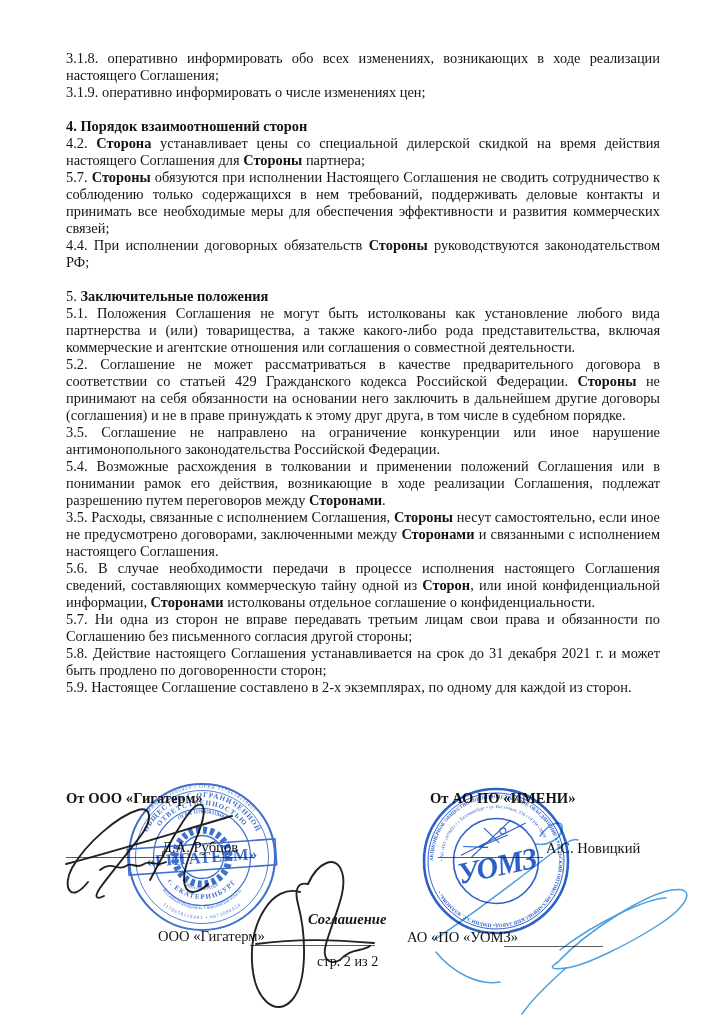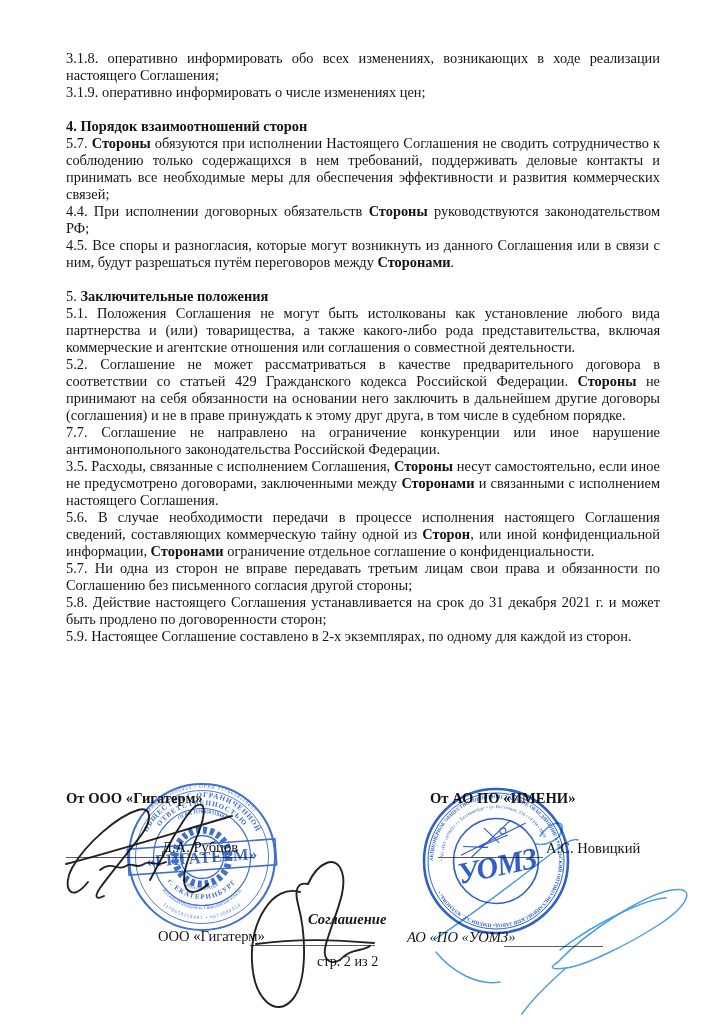--- a/index.html
+++ b/index.html
@@ -34,30 +34,31 @@
   .footer-label{position:absolute;font-size:14.2px;white-space:nowrap;}
 </style>
 </head>
 <body>
 
 <div class="doc-body">
     <div class="para"><span>3.1.8. оперативно информировать обо всех изменениях, возникающих в ходе реализации настоящего Соглашения;</span></div>
     <div class="para"><span>3.1.9. оперативно информировать о числе изменениях цен;</span></div>
     <div class="blank-line"></div>
     <div class="para"><b>4. Порядок взаимоотношений сторон</b></div>
+    <div class="para"><span>4.2. </span><b>Сторона</b><span> устанавливает цены со специальной дилерской скидкой на время действия настоящего Соглашения для </span><b>Стороны</b><span> партнера;</span></div>
     <div class="para"><span>5.7. </span><b>Стороны</b><span> обязуются при исполнении Настоящего Соглашения не сводить сотрудничество к соблюдению только содержащихся в нем требований, поддерживать деловые контакты и принимать все необходимые меры для обеспечения эффективности и развития коммерческих связей;</span></div>
     <div class="para"><span>4.4. При исполнении договорных обязательств </span><b>Стороны</b><span> руководствуются законодательством РФ;</span></div>
-    <div class="para"><span>4.5. Все споры и разногласия, которые могут возникнуть из данного Соглашения или в связи с ним, будут разрешаться путём переговоров между </span><b>Сторонами</b><span>.</span></div>
     <div class="blank-line"></div>
     <div class="para"><span>5. </span><b>Заключительные положения</b></div>
     <div class="para"><span>5.1. Положения Соглашения не могут быть истолкованы как установление любого вида партнерства и (или) товарищества, а также какого-либо рода представительства, включая коммерческие и агентские отношения или соглашения о совместной деятельности.</span></div>
     <div class="para"><span>5.2. Соглашение не может рассматриваться в качестве предварительного договора в соответствии со статьей 429 Гражданского кодекса Российской Федерации. </span><b>Стороны</b><span> не принимают на себя обязанности на основании него заключить в дальнейшем другие договоры (соглашения) и не в праве принуждать к этому друг друга, в том числе в судебном порядке.</span></div>
-    <div class="para"><span>7.7. Соглашение не направлено на ограничение конкуренции или иное нарушение антимонопольного законодательства Российской Федерации.</span></div>
+    <div class="para"><span>3.5. Соглашение не направлено на ограничение конкуренции или иное нарушение антимонопольного законодательства Российской Федерации.</span></div>
+    <div class="para"><span>5.4. Возможные расхождения в толковании и применении положений Соглашения или в понимании рамок его действия, возникающие в ходе реализации Соглашения, подлежат разрешению путем переговоров между </span><b>Сторонами</b><span>.</span></div>
     <div class="para"><span>3.5. Расходы, связанные с исполнением Соглашения, </span><b>Стороны</b><span> несут самостоятельно, если иное не предусмотрено договорами, заключенными между </span><b>Сторонами</b><span> и связанными с исполнением настоящего Соглашения.</span></div>
-    <div class="para"><span>5.6. В случае необходимости передачи в процессе исполнения настоящего Соглашения сведений, составляющих коммерческую тайну одной из </span><b>Сторон</b><span>, или иной конфиденциальной информации, </span><b>Сторонами</b><span> ограничение отдельное соглашение о конфиденциальности.</span></div>
+    <div class="para"><span>5.6. В случае необходимости передачи в процессе исполнения настоящего Соглашения сведений, составляющих коммерческую тайну одной из </span><b>Сторон</b><span>, или иной конфиденциальной информации, </span><b>Сторонами</b><span> истолкованы отдельное соглашение о конфиденциальности.</span></div>
     <div class="para"><span>5.7. Ни одна из сторон не вправе передавать третьим лицам свои права и обязанности по Соглашению без письменного согласия другой стороны;</span></div>
     <div class="para"><span>5.8. Действие настоящего Соглашения устанавливается на срок до 31 декабря 2021 г. и может быть продлено по договоренности сторон;</span></div>
     <div class="para"><span>5.9. Настоящее Соглашение составлено в 2-х экземплярах, по одному для каждой из сторон.</span></div>
   </div>
 
 <div class="sig-layer">
 
   <div class="sig-label bold" style="left:66px;top:790px;">От ООО «Гигатерм»</div>
   <div class="sig-label bold" style="left:430px;top:790px;">От АО ПО «ИМЕНИ»</div>
 
@@ -65,21 +66,21 @@
   <div class="sig-line" style="left:66px;top:857px;width:188px;"></div>
 
   <div class="sig-label" style="left:546px;top:840px;">А.С. Новицкий</div>
   <div class="sig-line" style="left:438px;top:857px;width:105px;"></div>
 
   <div class="sig-label bold" style="left:308px;top:911px;font-style:italic;">Соглашение</div>
 
   <div class="sig-label" style="left:158px;top:928px;">ООО «Гигатерм»</div>
   <div class="sig-line" style="left:250px;top:945px;width:125px;"></div>
 
-  <div class="sig-label" style="left:407px;top:929px;font-style:italic;">АО «ПО «УОМЗ»</div>
+  <div class="sig-label" style="left:407px;top:929px;">АО «ПО «УОМЗ»</div>
   <div class="sig-line" style="left:504px;top:946px;width:99px;"></div>
 
   <div class="footer-label" style="left:317px;top:953px;">стр. 2 из 2</div>
 
   <svg class="stamp stamp-left" style="left:126px;top:781px;" width="152" height="152" viewBox="0 0 152 152">
     <defs>
       <path id="gt-top69" d="M 7 76 A 69 69 0 0 1 145 76"></path>
       <path id="gt-top60" d="M 16 76 A 60 60 0 0 1 136 76"></path>
       <path id="gt-top52" d="M 24 76 A 52 52 0 0 1 128 76"></path>
       <path id="gt-top44" d="M 32 76 A 44 44 0 0 1 120 76"></path>

